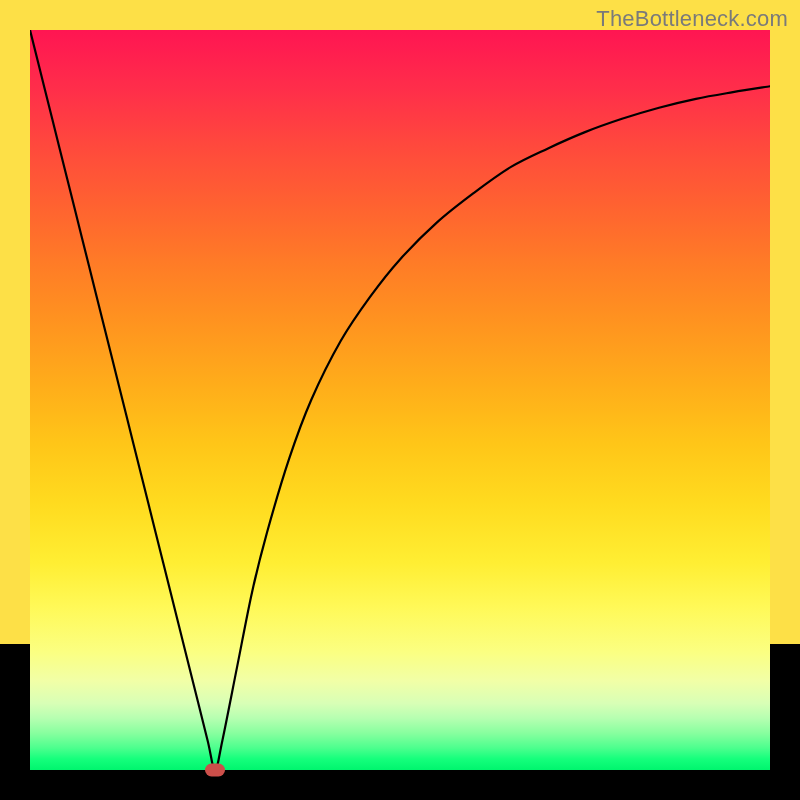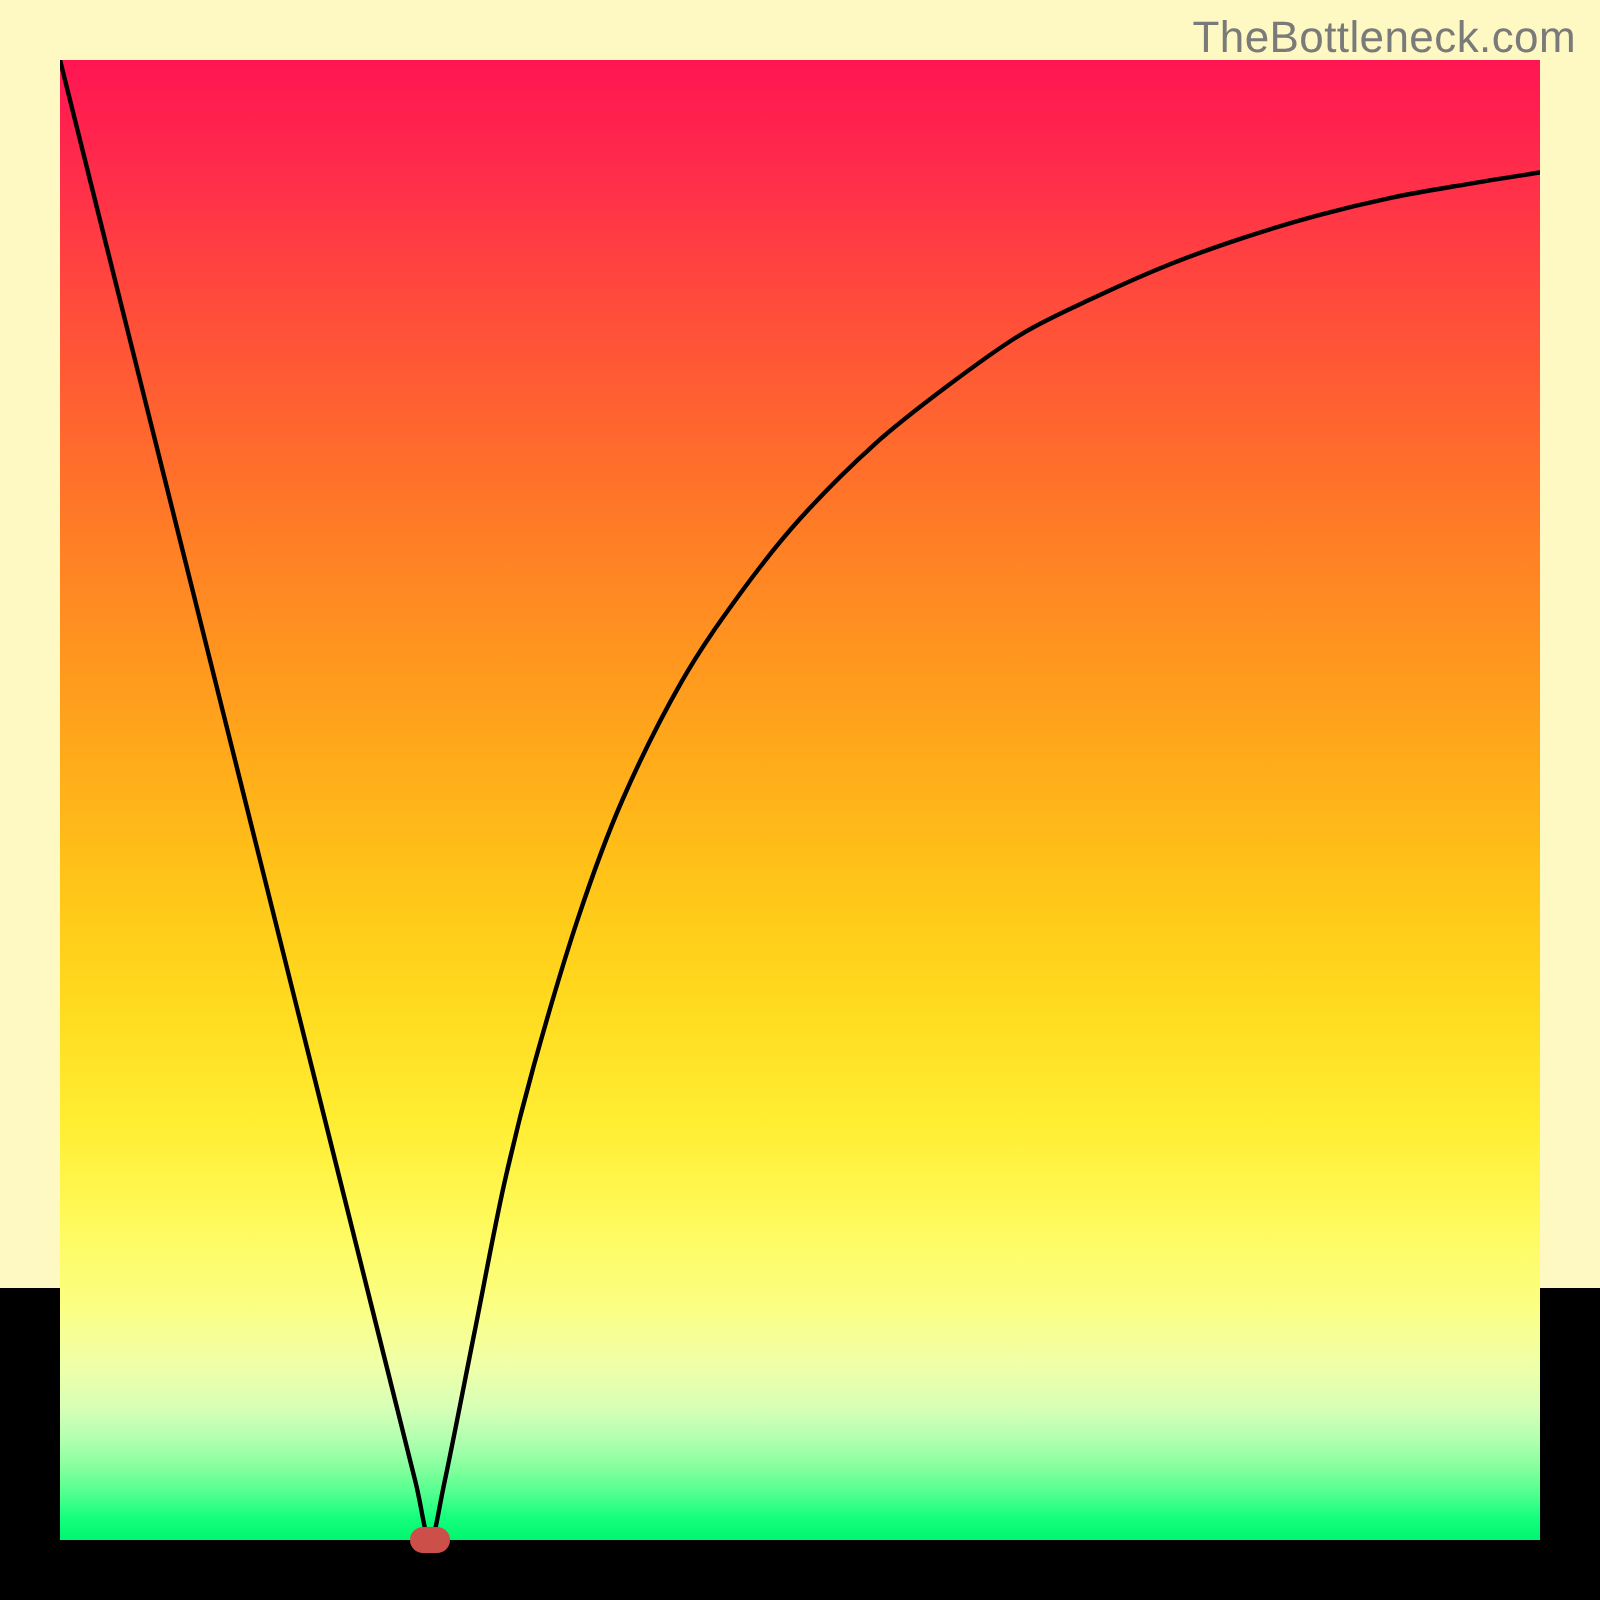--- a/index.html
+++ b/index.html
@@ -8,21 +8,21 @@
     width: 800px;
     height: 800px;
     overflow: hidden;
     background: #000;
     font-family: Arial, Helvetica, sans-serif;
   }
   .frame {
     position: relative;
     width: 800px;
     height: 644px;
-    background: #fef9c3;
+    background: #fde047;
   }
   .plot-area {
     position: absolute;
     left: 30px;
     top: 30px;
     width: 740px;
     height: 740px;
     background: linear-gradient(
       to bottom,
       #ff1552 0%,

